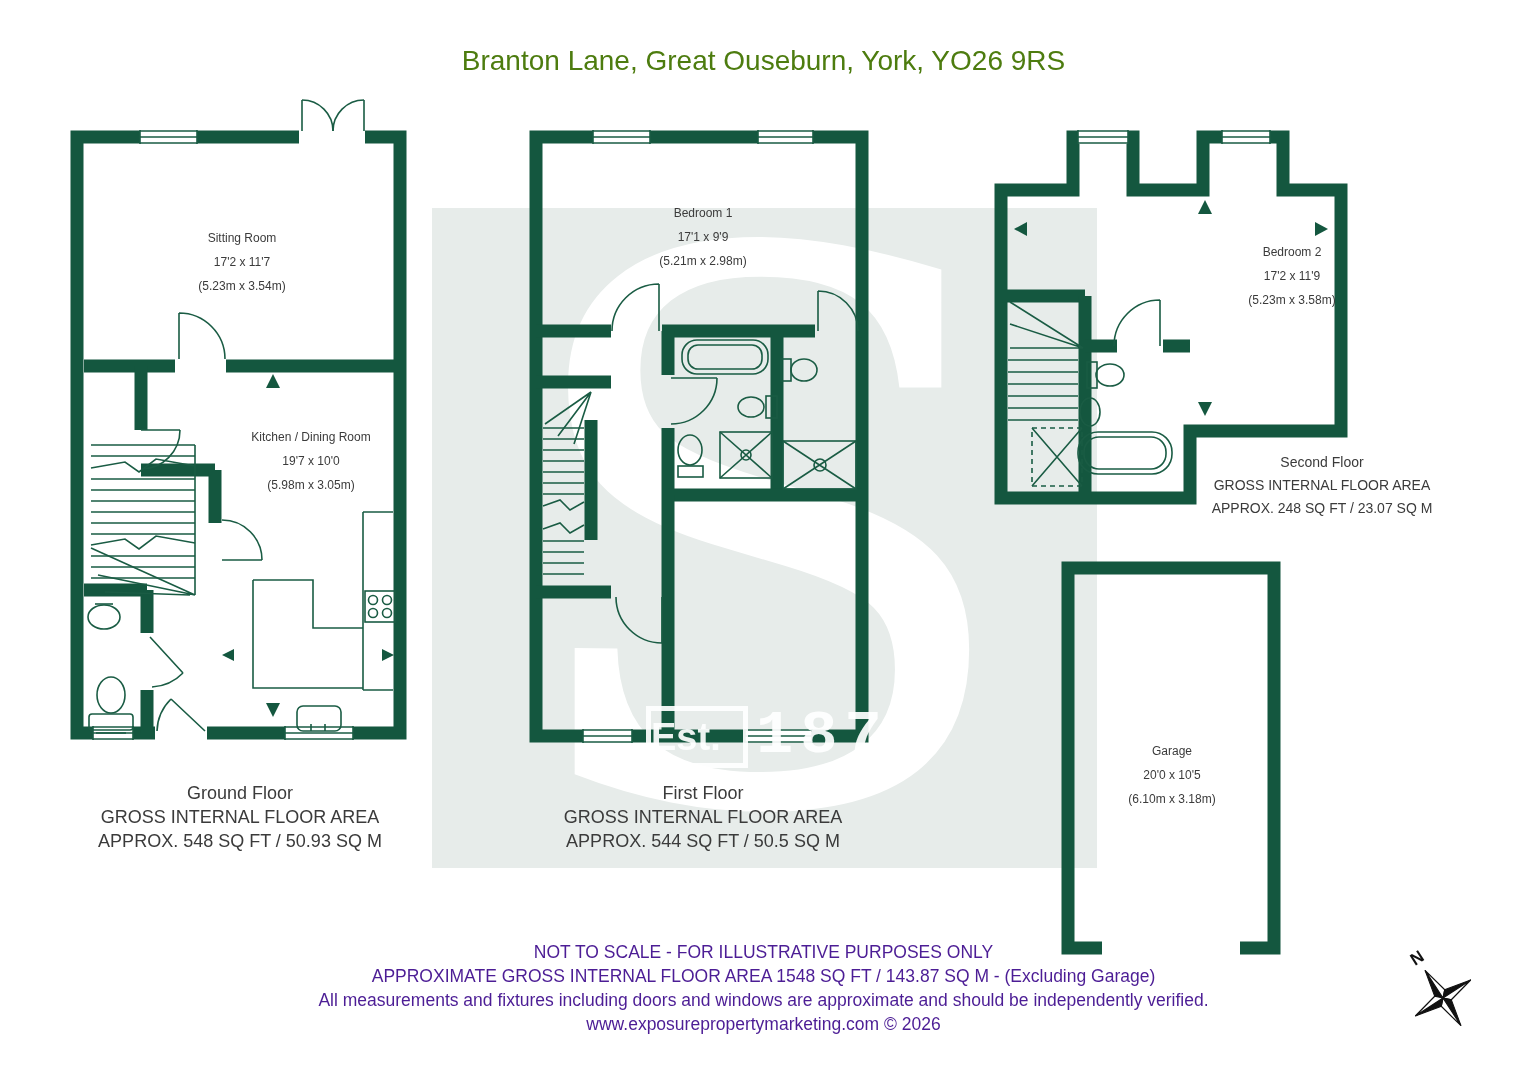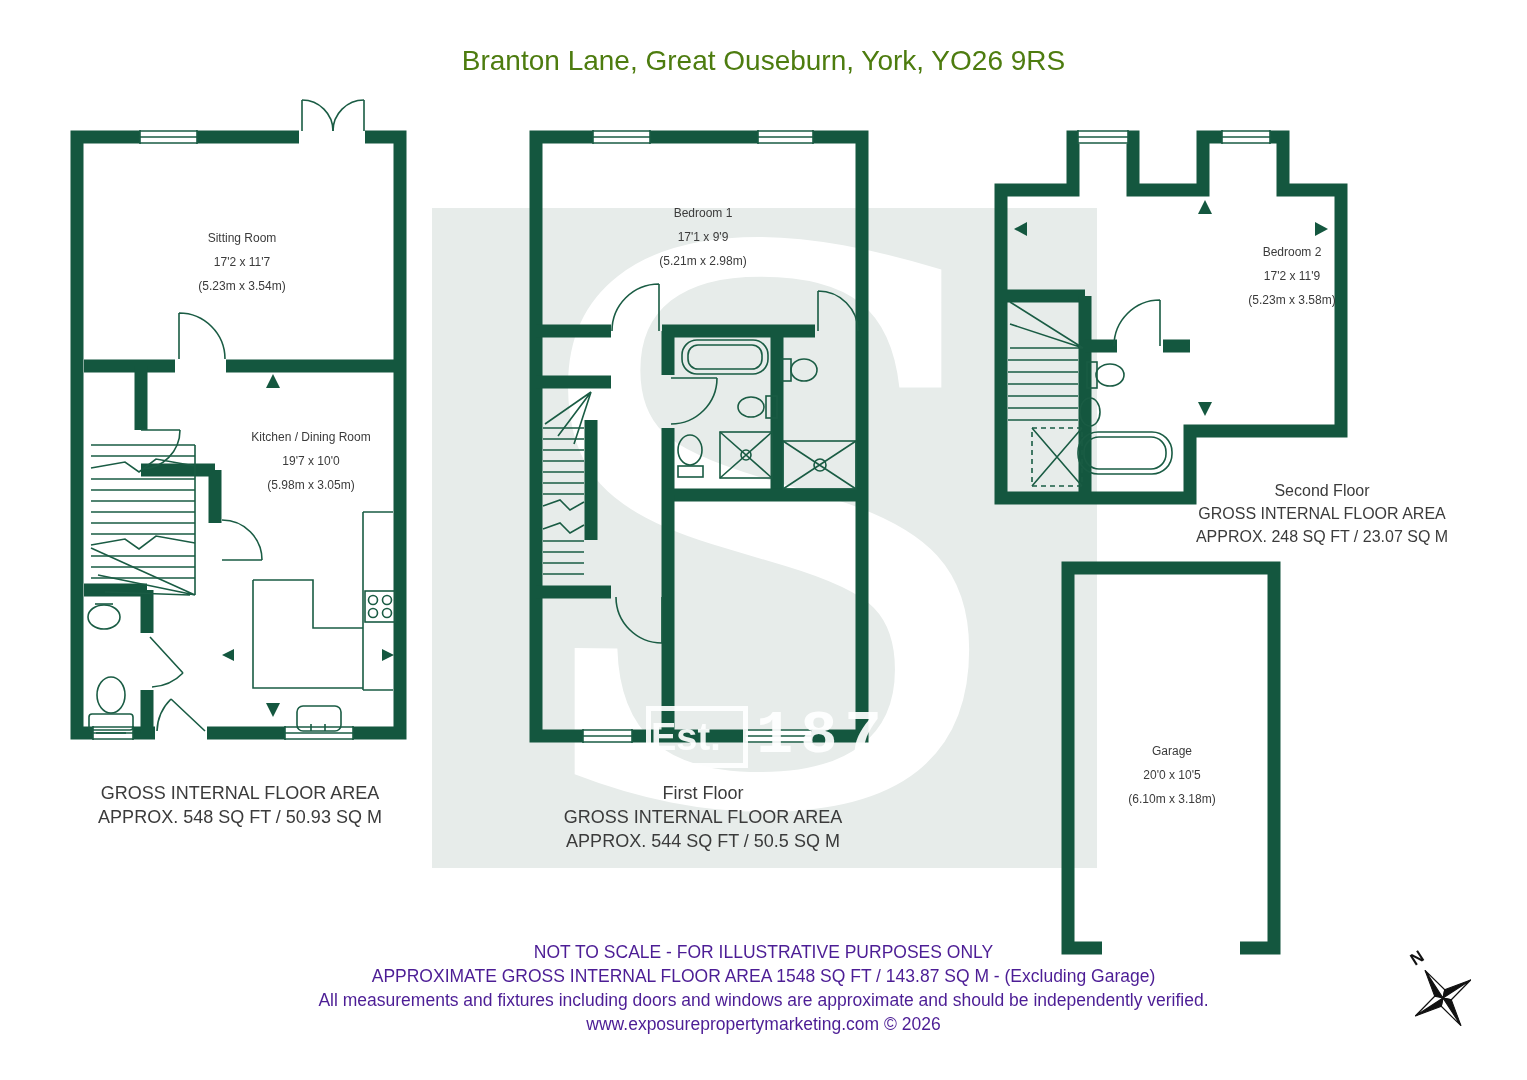--- a/index.html
+++ b/index.html
@@ -14,21 +14,21 @@
   .wm-est{position:absolute;left:646px;top:706px;width:92px;height:52px;border:5px solid rgba(255,255,255,0.92);
           display:flex;align-items:center;justify-content:flex-start;font-size:38px;font-weight:bold;
           color:rgba(255,255,255,0.92);}
   .wm-year{position:absolute;left:756px;top:700px;font-size:62px;font-weight:bold;letter-spacing:7px;
            color:rgba(255,255,255,0.92);font-family:Liberation Mono, monospace;}
   .label{position:absolute;transform:translateX(-50%);text-align:center;white-space:nowrap;
          color:#3b3b3b;z-index:3;}
   .label span{display:block;}
   .room-label{font-size:12px;line-height:24px;}
   .floor-label{font-size:18px;line-height:24px;}
-  .floor-label-sm{font-size:16px;line-height:23px;margin-top:28px;}
+  .floor-label-sm{font-size:14px;line-height:23px;}
   .page-title{position:absolute;left:50%;top:45px;transform:translateX(-50%);font-size:28px;
               color:#4d7c0f;z-index:3;white-space:nowrap;}
   .footer{position:absolute;left:0;top:940px;width:100%;text-align:center;font-size:17.5px;
           line-height:24px;color:#4c1d95;z-index:3;}
   .footer div{width:100%;}
   
   .wall{stroke:#14573F;stroke-width:13;fill:none;}
   .thin{stroke:#1A5C44;stroke-width:1.6;fill:none;}
   .gap{fill:#ffffff;stroke:none;}
   .arrow{fill:#14573F;stroke:none;}
@@ -275,20 +275,21 @@
     <span>17'2 x 11'9</span>
     <span>(5.23m x 3.58m)</span>
   </div>
   <div class="label room-label" style="left:1172px;top:739px">
     <span>Garage</span>
     <span>20'0 x 10'5</span>
     <span>(6.10m x 3.18m)</span>
   </div>
 
   <div class="label floor-label" style="left:240px;top:781px">
+    <span>Ground Floor</span>
     <span>GROSS INTERNAL FLOOR AREA</span>
     <span>APPROX. 548 SQ FT / 50.93 SQ M</span>
   </div>
   <div class="label floor-label" style="left:703px;top:781px">
     <span>First Floor</span>
     <span>GROSS INTERNAL FLOOR AREA</span>
     <span>APPROX. 544 SQ FT / 50.5 SQ M</span>
   </div>
   <div class="label floor-label-sm" style="left:1322px;top:451px">
     <span>Second Floor</span>

